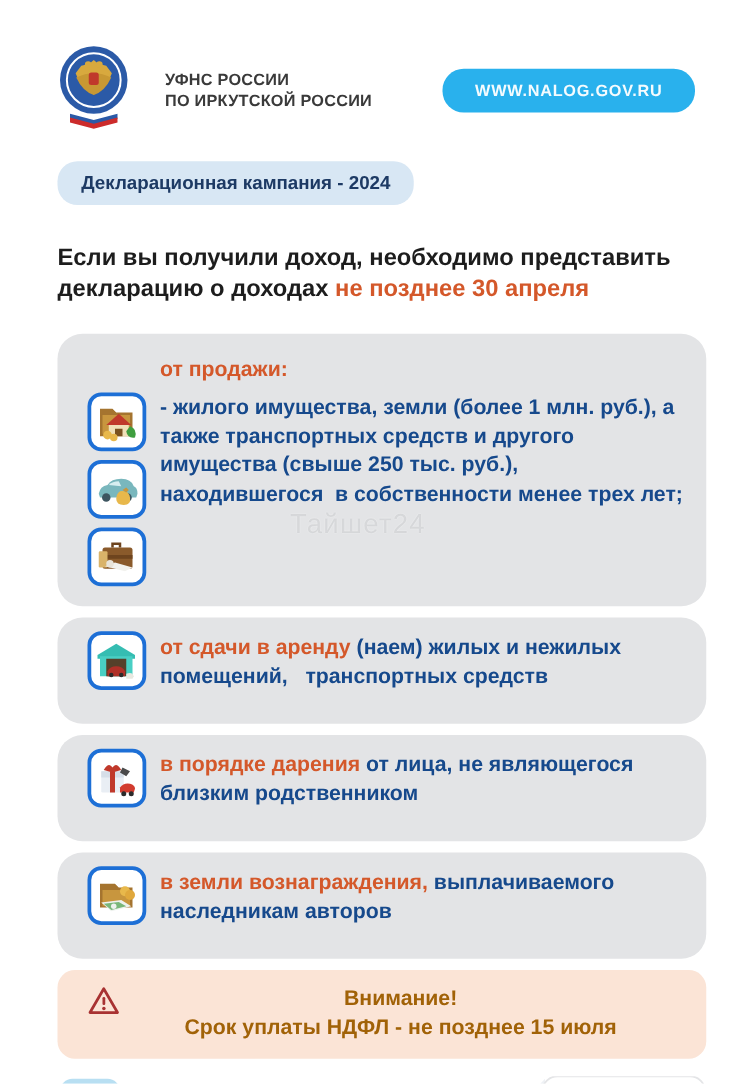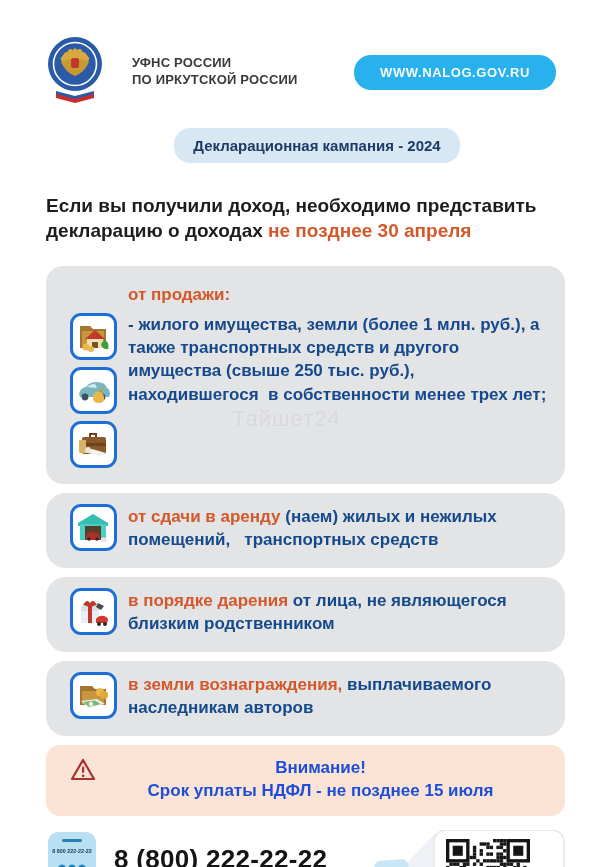--- a/index.html
+++ b/index.html
@@ -13,49 +13,49 @@
   .header { display:flex; justify-content:space-between; align-items:center;
     padding:36px 44px 0 46px; }
   .logo-group { display:flex; align-items:center; gap:28px; }
   .org-name { font-size:13px; font-weight:700; color:#3a3a3a; line-height:1.3;
     letter-spacing:.2px; }
   .site-pill { background:#29b1ed; color:rgba(255,255,255,.95);
     border:none; border-radius:17px; padding:10px 26px; font-size:13px;
     font-weight:700; letter-spacing:.6px; cursor:pointer;
     font-family:"Liberation Sans", sans-serif; }
   
-  .tag-row { padding:20px 12px 0 46px;text-align:center; }
+  .tag-row { padding:20px 12px 0 46px; }
   .campaign-tag { display:inline-block; background:#d8e7f4; color:#1d3a64;
     font-size:15px; font-weight:600; padding:9px 19px; border-radius:16px; }
   
   .heading { margin:30px 42px 0 46px; font-size:19px; font-weight:700;
     color:#1d1d1d; line-height:1.32; }
   .heading .orange { color:#d4582a; }
   
   .boxes { margin:23px 35px 0 46px; }
   .ibox { background:#e3e4e6; border-radius:20px; margin-bottom:9px;
     display:flex; }
-  .ibox-1 { padding:17px 14px 16px 12px;border-radius:17px; }
-  .ibox-s { padding:11px 14px 17px 12px; align-items:center; }
+  .ibox-1 { padding:17px 14px 16px 12px; }
+  .ibox-s { padding:11px 14px 27px 12px; align-items:center; }
   .icon-col { width:70px; flex:0 0 70px; display:flex; flex-direction:column;
     align-items:center; gap:7px; }
   .icon-col.offset { padding-top:30px; }
   .tile { width:47px; height:47px; background:#ffffff;
     border:3px solid #1d6fd6; border-radius:11px; display:flex;
     align-items:center; justify-content:center; flex:0 0 auto; }
   .tile svg { display:block; }
   .txt-col { flex:1; color:#16498c; font-size:17px; font-weight:700;
     line-height:1.36; padding-right:4px; }
   .lead-orange { color:#d4582a; font-weight:700; }
   .txt-col p { margin-bottom:7px; }
   .txt-col p:last-child { margin-bottom:0; }
   
   .attention { position:relative; background:#fbe4d6; border-radius:14px;
     margin:0 35px 0 46px; padding:12px 30px 13px 60px; text-align:center;
-    color:#1d4ed8; font-size:17px; font-weight:700; line-height:1.35; }
+    color:#a16207; font-size:17px; font-weight:700; line-height:1.35; }
   .warn-icon { position:absolute; left:24px; top:13px; }
   
   .footer { display:flex; justify-content:space-between; align-items:flex-start;
     padding:14px 32px 0 46px; }
   .footer-left { display:flex; align-items:flex-start; gap:16px; }
   .phone-number { font-size:26px; font-weight:800; color:#141414;
     margin-top:14px; letter-spacing:.3px; }
   
   .watermark { position:absolute; left:232px; top:406px; font-size:22px;
     font-weight:400; letter-spacing:1px; color:rgba(185,187,192,.55);

